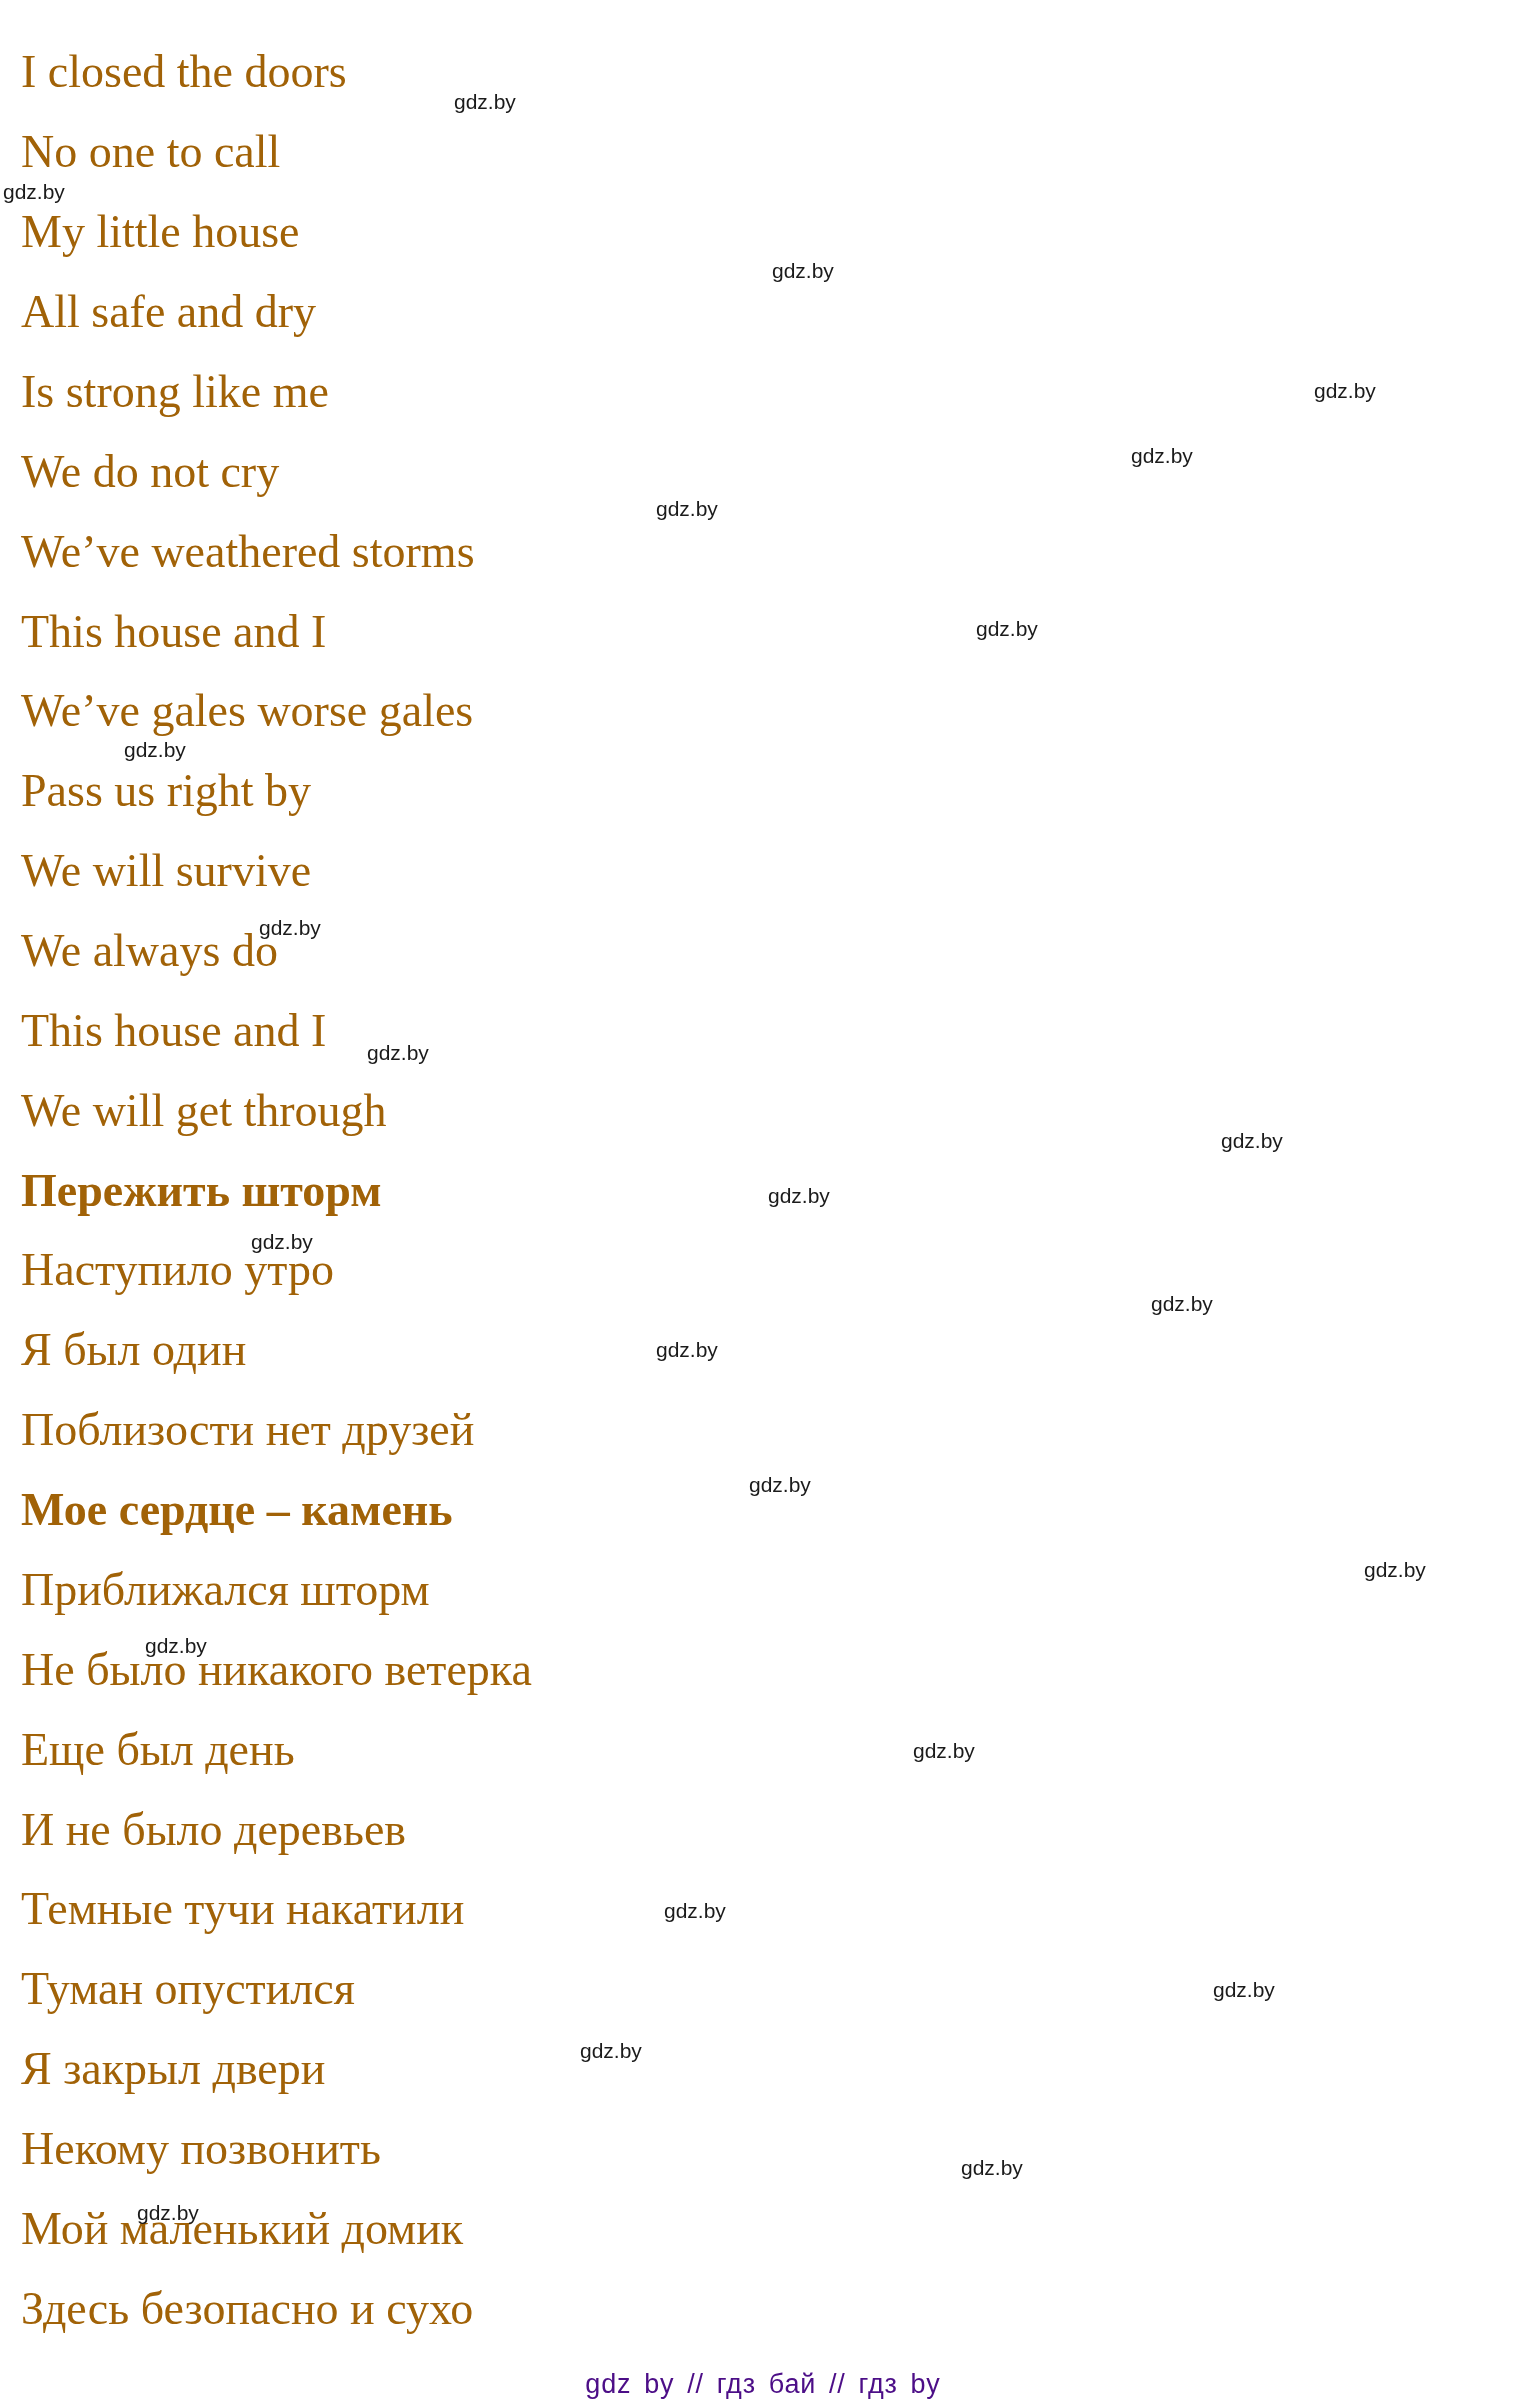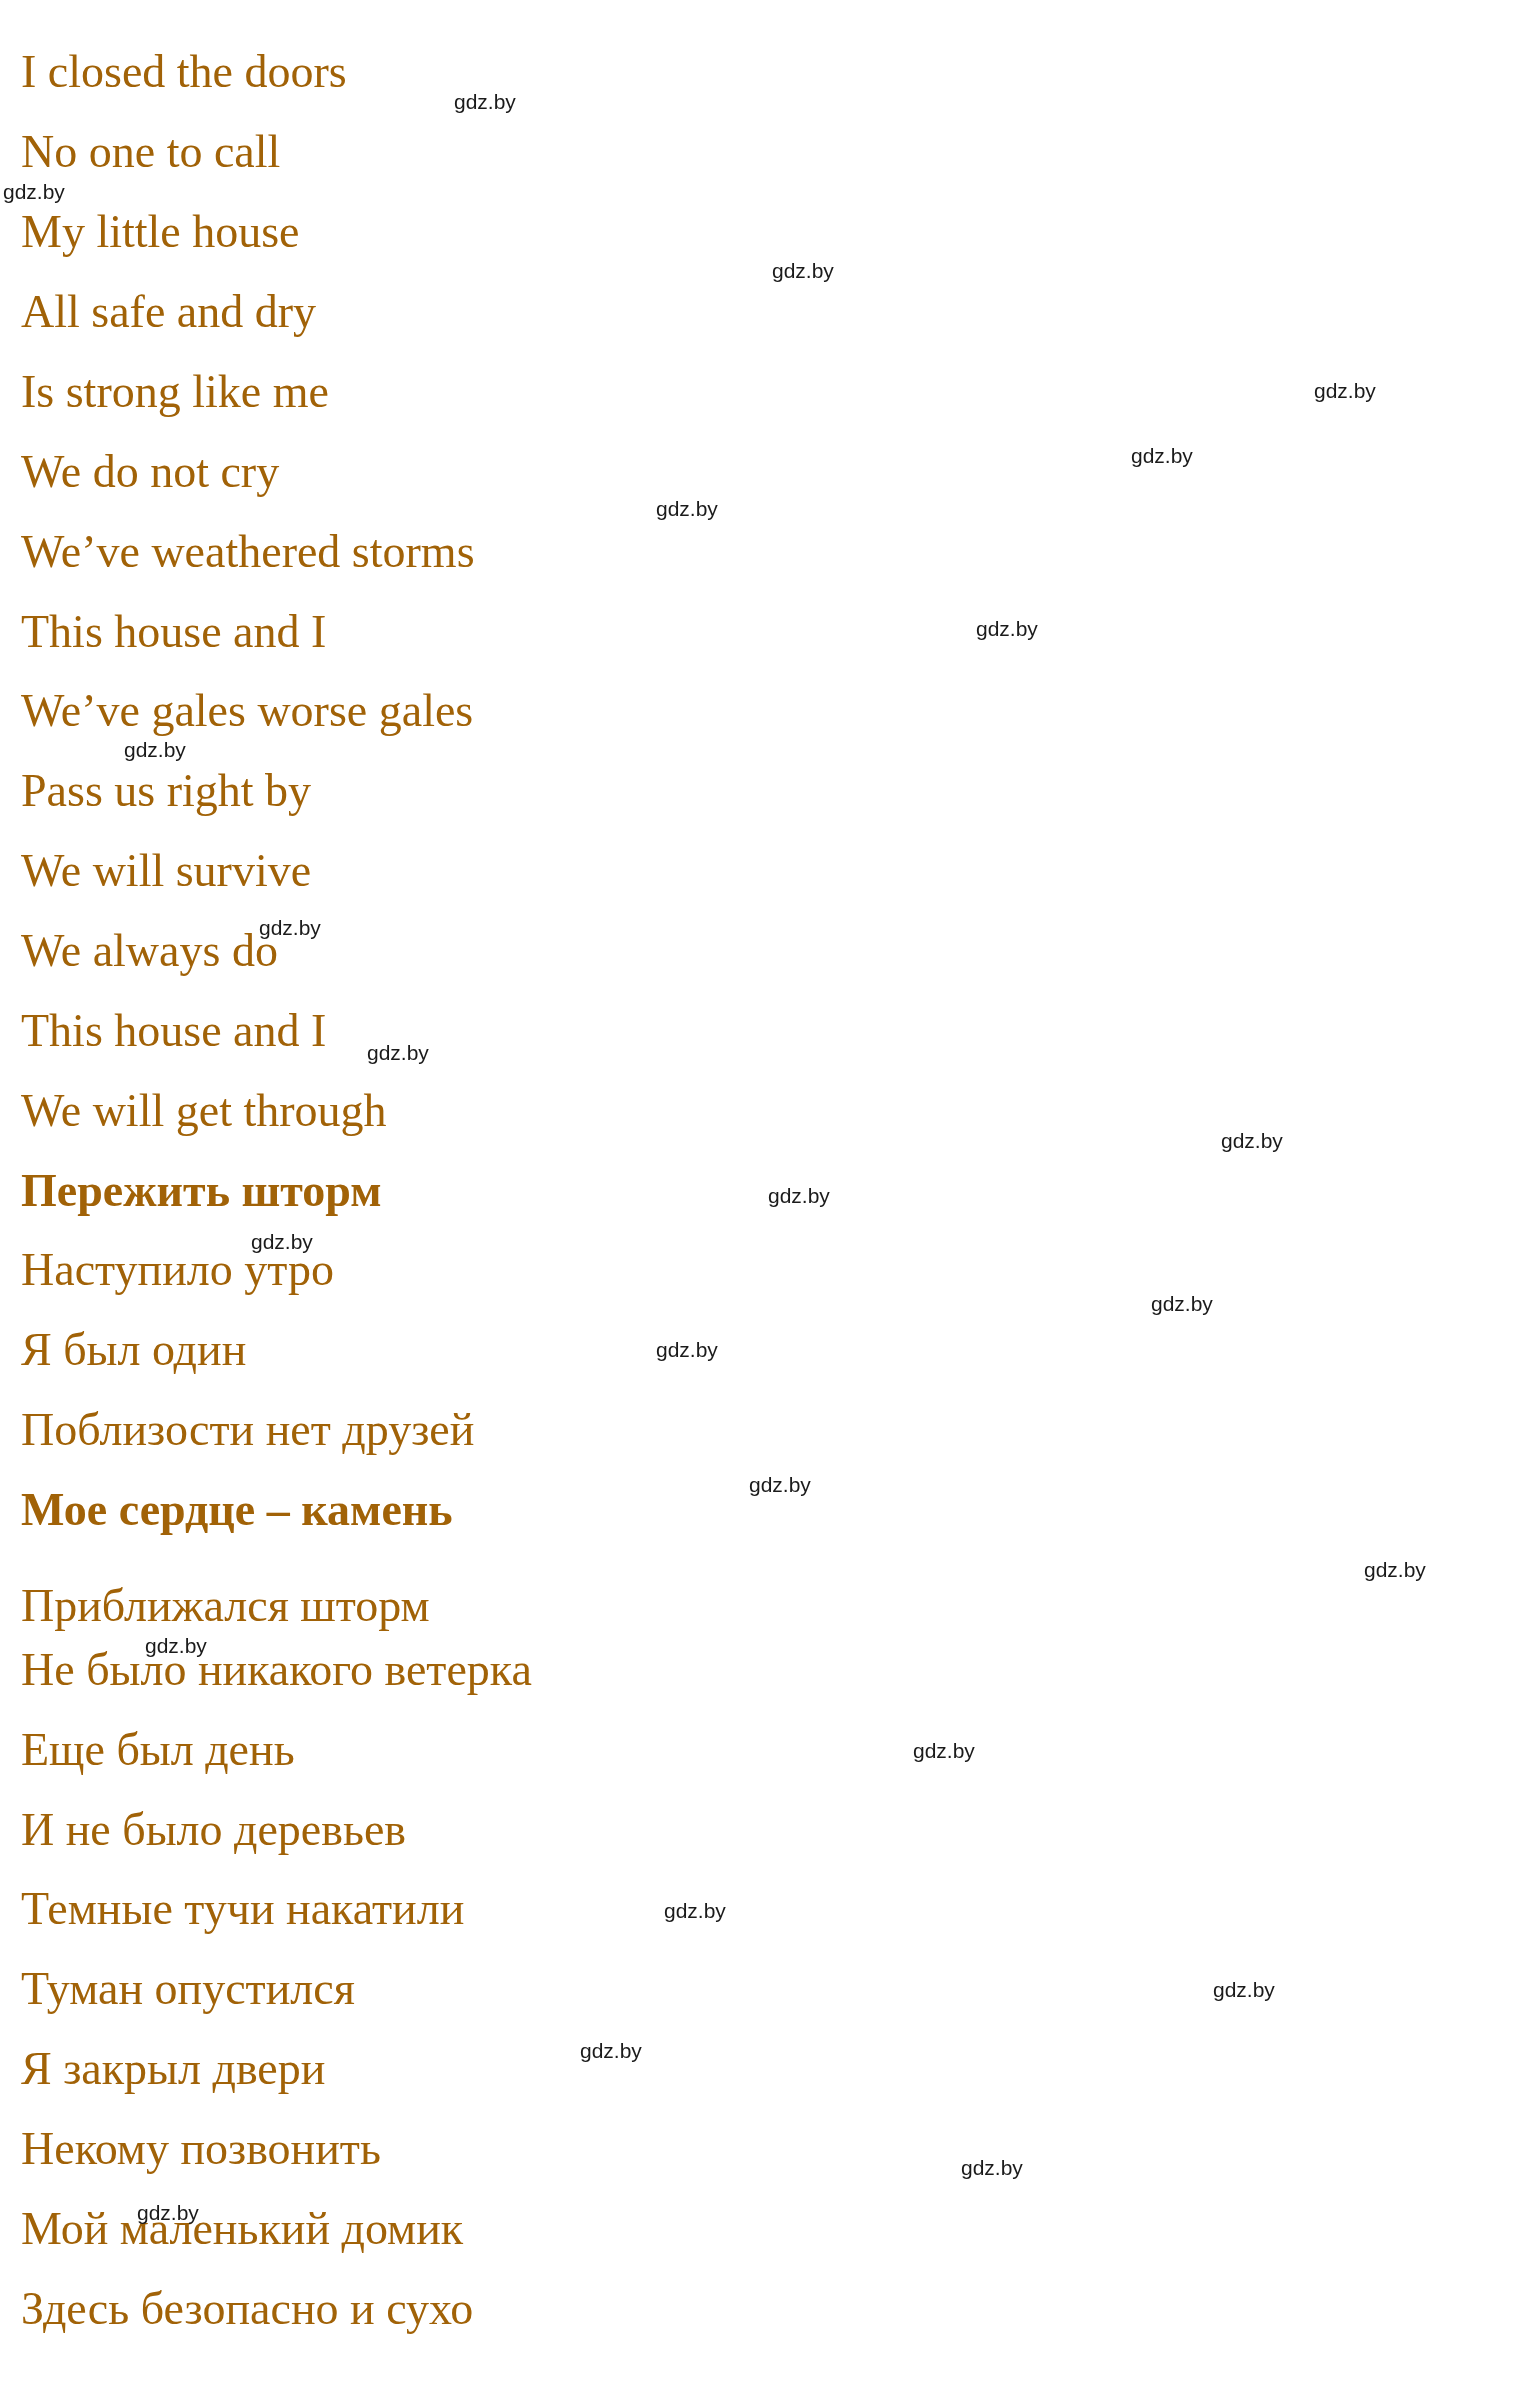--- a/index.html
+++ b/index.html
@@ -75,21 +75,21 @@
       <div class="lyric-line" style="top: 768px;">Pass us right by</div>
       <div class="lyric-line" style="top: 848px;">We will survive</div>
       <div class="lyric-line" style="top: 928px;">We always do</div>
       <div class="lyric-line" style="top: 1008px;">This house and I</div>
       <div class="lyric-line" style="top: 1088px;">We will get through</div>
       <div class="lyric-line bold" style="top: 1168px;">Пережить шторм</div>
       <div class="lyric-line" style="top: 1247px;">Наступило утро</div>
       <div class="lyric-line" style="top: 1327px;">Я был один</div>
       <div class="lyric-line" style="top: 1407px;">Поблизости нет друзей</div>
       <div class="lyric-line" style="top: 1487px; font-weight: bold;">Мое сердце – камень</div>
-      <div class="lyric-line" style="top: 1567px; margin-top: 16px;">Приближался шторм</div>
+      <div class="lyric-line" style="top: 1567px;">Приближался шторм</div>
       <div class="lyric-line" style="top: 1647px;">Не было никакого ветерка</div>
       <div class="lyric-line" style="top: 1727px;">Еще был день</div>
       <div class="lyric-line" style="top: 1807px;">И не было деревьев</div>
       <div class="lyric-line" style="top: 1886px;">Темные тучи накатили</div>
       <div class="lyric-line" style="top: 1966px;">Туман опустился</div>
       <div class="lyric-line" style="top: 2046px;">Я закрыл двери</div>
       <div class="lyric-line" style="top: 2126px;">Некому позвонить</div>
       <div class="lyric-line" style="top: 2206px;">Мой маленький домик</div>
       <div class="lyric-line" style="top: 2286px;">Здесь безопасно и сухо</div>
     </div>
@@ -114,14 +114,15 @@
       <div class="watermark" style="left: 1364px; top: 1559px; color: rgb(27, 27, 27);">gdz.by</div>
       <div class="watermark" style="left: 145px; top: 1635px; color: rgb(27, 27, 27);">gdz.by</div>
       <div class="watermark" style="left: 913px; top: 1740px; color: rgb(27, 27, 27);">gdz.by</div>
       <div class="watermark" style="left: 664px; top: 1900px; color: rgb(27, 27, 27);">gdz.by</div>
       <div class="watermark" style="left: 1213px; top: 1979px; color: rgb(27, 27, 27);">gdz.by</div>
       <div class="watermark" style="left: 580px; top: 2040px; color: rgb(27, 27, 27);">gdz.by</div>
       <div class="watermark" style="left: 961px; top: 2157px; color: rgb(27, 27, 27);">gdz.by</div>
       <div class="watermark" style="left: 137px; top: 2202px; color: rgb(27, 27, 27);">gdz.by</div>
     </div>
 
+  <div class="footer-line" style="color: rgb(76, 14, 135);">gdz by  //  гдз бай  //  гдз by</div>
 </div>
 
 
 </body></html>

